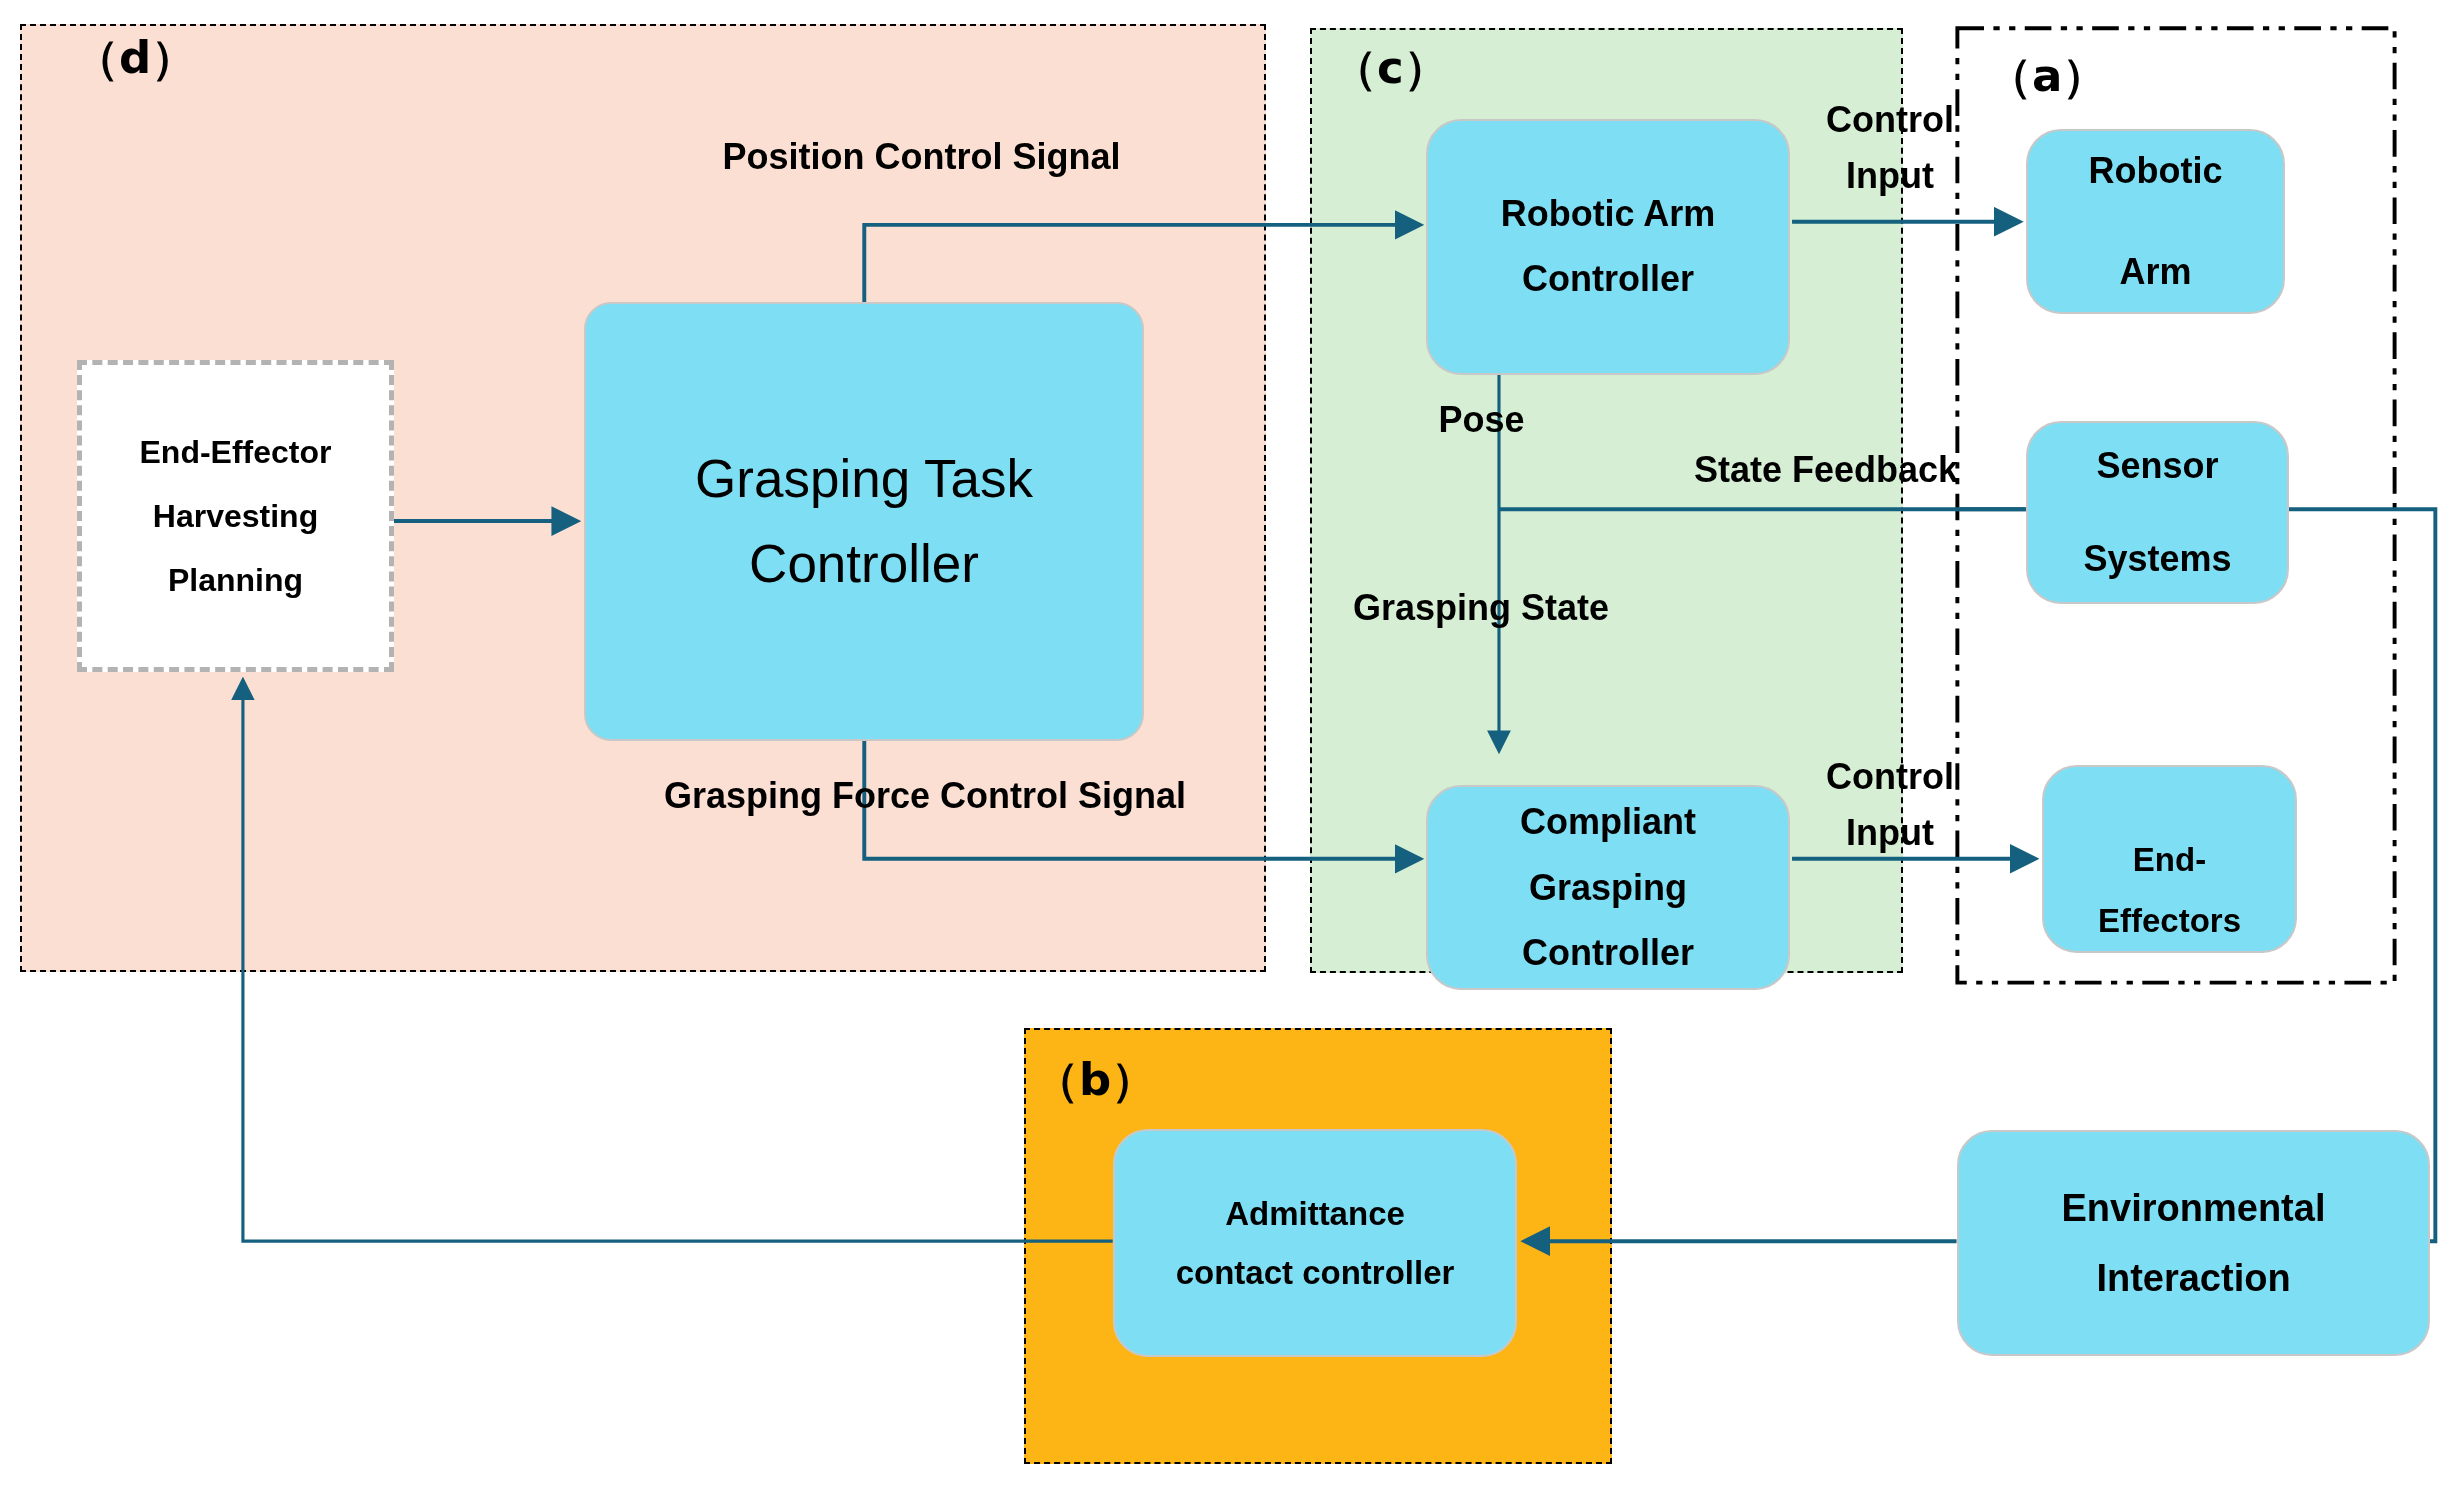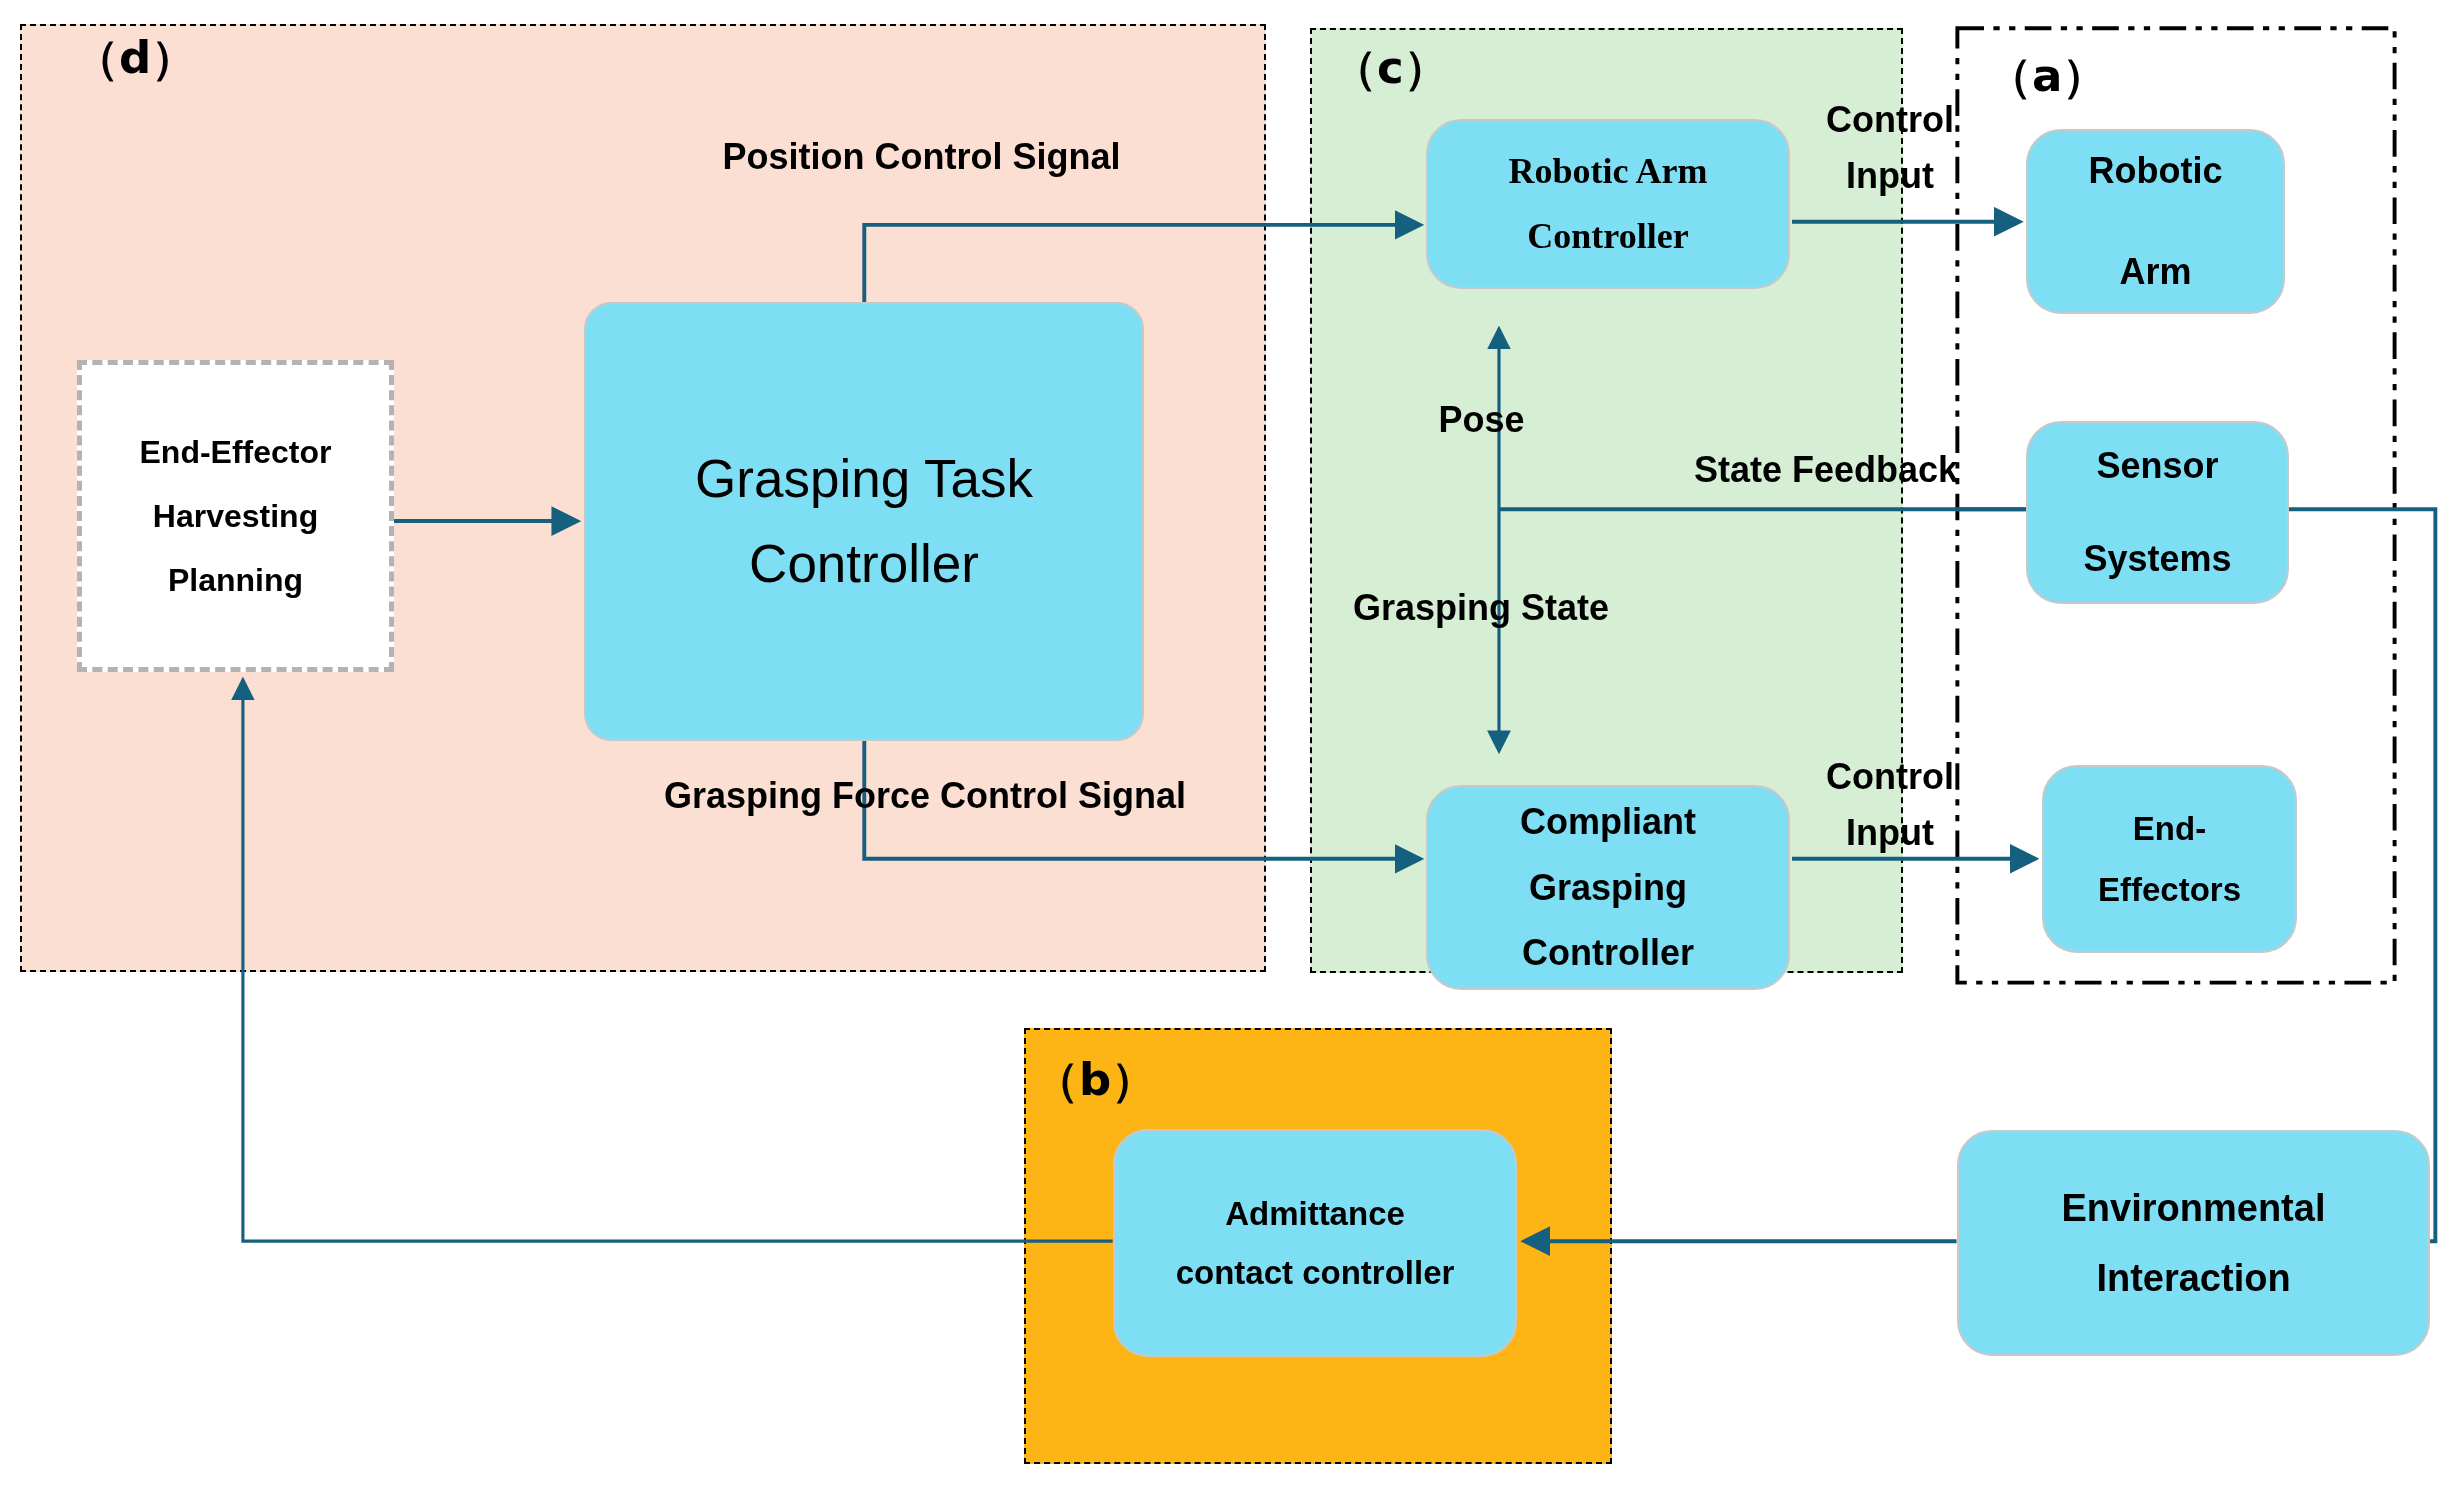--- a/index.html
+++ b/index.html
@@ -34,25 +34,25 @@
     display:flex;flex-direction:column;align-items:center;justify-content:center;
     font-weight:bold;text-align:center;z-index:5;
   }
   #node-planning{
     left:77px;top:360px;width:317px;height:312px;
     background:#fff;border:5.5px dashed var(--planning-border,#b3b3b3);
     border-radius:0;font-size:32px;line-height:2.0;
   }
   #node-task{left:584px;top:302px;width:560px;height:439px;border-radius:27px;
     font-weight:400;font-size:53px;line-height:1.6;}
-  #node-arm-controller{left:1426px;top:119px;width:364px;height:170px;font-size:36px;line-height:1.8;font-family:Liberation Serif, serif;}
+  #node-arm-controller{left:1426px;top:119px;width:364px;height:256px;font-size:36px;line-height:1.8;}
   #node-grasp-controller{left:1426px;top:757px;width:364px;height:205px;font-size:36px;line-height:1.82;margin-top:28px;}
   #node-robotic-arm{left:2026px;top:129px;width:259px;height:185px;font-size:36px;line-height:1.8;gap:36px;}
   #node-sensors{left:2026px;top:421px;width:263px;height:183px;font-size:36px;line-height:1.8;gap:28px;}
-  #node-end-effectors{left:2042px;top:765px;width:255px;height:188px;font-size:33px;line-height:1.85;}
+  #node-end-effectors{left:2042px;top:765px;width:255px;height:188px;font-size:33px;line-height:1.85;justify-content:flex-end;}
   #node-environment{left:1957px;top:1130px;width:473px;height:226px;font-size:38px;line-height:1.85;}
   #node-admittance{left:1113px;top:1129px;width:404px;height:228px;font-size:33px;line-height:1.8;}
 
   .elabel{position:absolute;font-weight:bold;font-size:36px;text-align:center;z-index:4;line-height:1.55;}
   #elabel-position{left:549px;top:129px;width:745px;}
   #elabel-force{left:549px;top:768px;width:752px;}
   #elabel-ci-top{left:1792px;top:92px;width:196px;}
   #elabel-ci-bottom{left:1792px;top:749px;width:196px;}
   #elabel-pose{left:1364px;top:392px;width:235px;}
   #elabel-grasping-state{left:1301px;top:580px;width:360px;}

